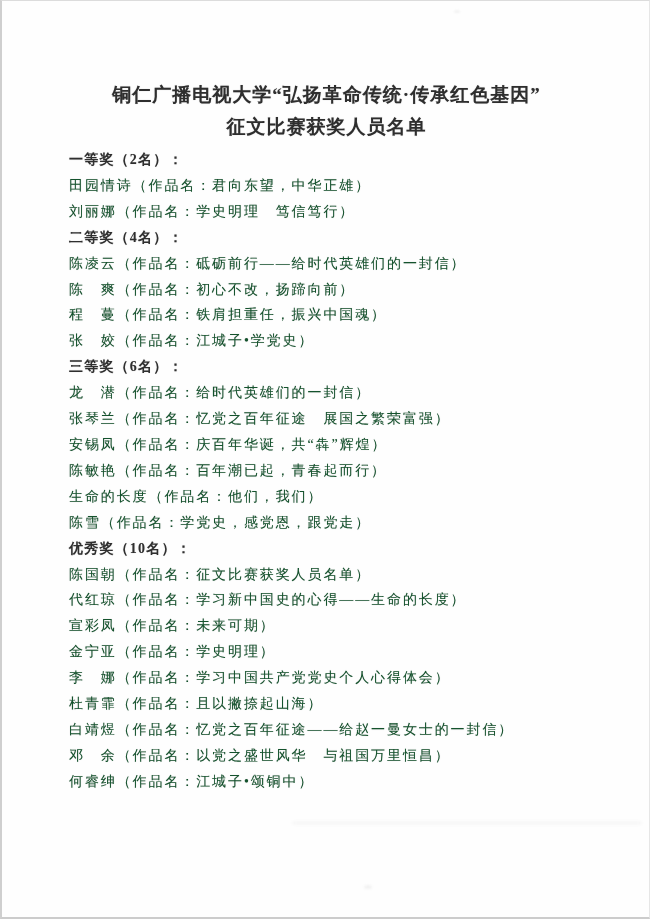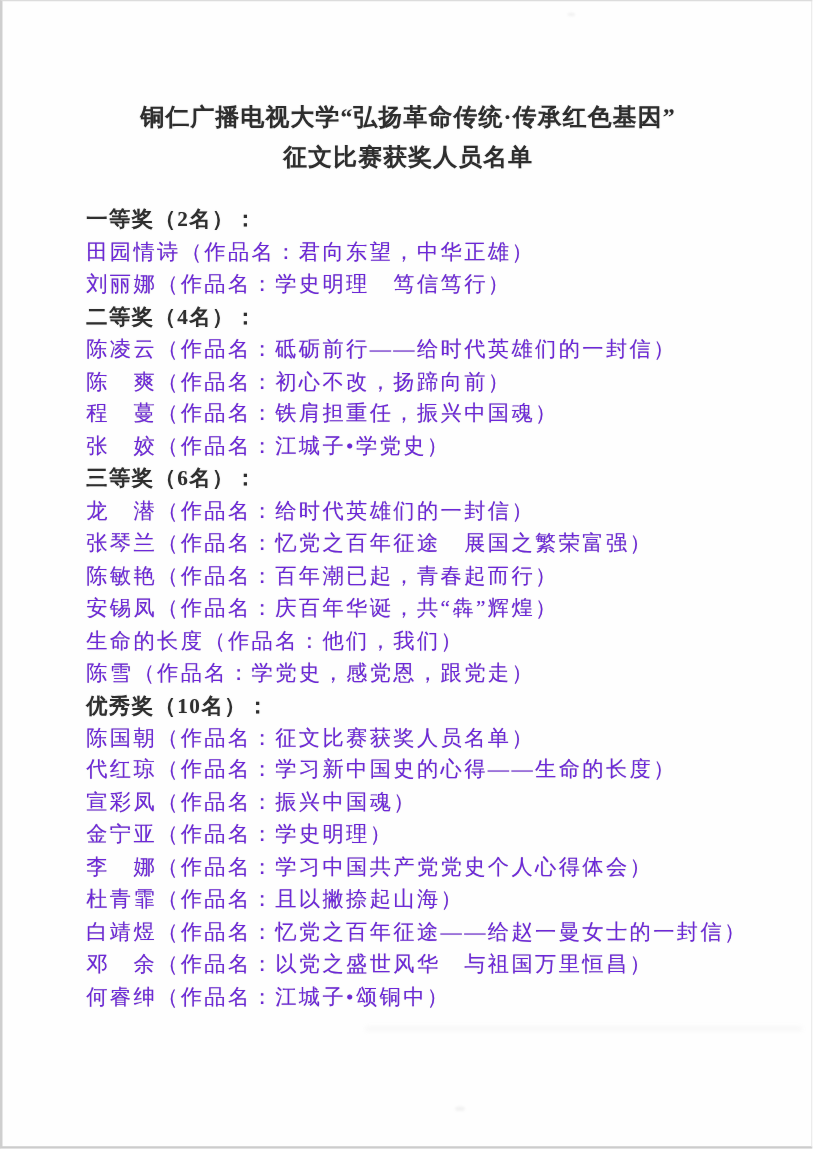--- a/index.html
+++ b/index.html
@@ -22,37 +22,37 @@
     font-family: "Liberation Serif", "DejaVu Serif", serif;
   }
   .title {
     text-align: center;
     font-size: 19px;
     font-weight: bold;
     color: #2e2e2e;
     line-height: 32px;
     letter-spacing: 1px;
     margin-left: -27px; 
-    margin-bottom: 20px;
+    margin-bottom: 4px;
     text-shadow: 0 0 1px rgba(70,70,70,0.35);
   }
   .list {
-    font-size: 17px;
+    font-size: 14px;
   }
   .heading {
     font-weight: bold;
     color: #2f2f2f;
     line-height: 25.9px;
     letter-spacing: 1.2px;
     text-shadow: 0 0 1px rgba(70,70,70,0.3);
     white-space: nowrap;
   }
   .entry {
     font-weight: normal;
-    color: #6d28d9;
+    color: #14532d;
     line-height: 25.9px;
     letter-spacing: 1.9px;
     text-shadow: 0 0 0.8px rgba(110,110,110,0.45);
     white-space: nowrap;
   }
   
   .artifact {
     position: absolute;
     background: #bdbdbd;
     opacity: 0.18;
@@ -80,28 +80,28 @@
       <div class="entry">田园情诗（作品名：君向东望，中华正雄）</div>
       <div class="entry">刘丽娜（作品名：学史明理　笃信笃行）</div>
       <div class="heading">二等奖（4名）：</div>
       <div class="entry">陈凌云（作品名：砥砺前行——给时代英雄们的一封信）</div>
       <div class="entry">陈　爽（作品名：初心不改，扬蹄向前）</div>
       <div class="entry">程　蔓（作品名：铁肩担重任，振兴中国魂）</div>
       <div class="entry">张　姣（作品名：江城子•学党史）</div>
       <div class="heading">三等奖（6名）：</div>
       <div class="entry">龙　潜（作品名：给时代英雄们的一封信）</div>
       <div class="entry">张琴兰（作品名：忆党之百年征途　展国之繁荣富强）</div>
+      <div class="entry">安锡凤（作品名：庆百年华诞，共“犇”辉煌）</div>
       <div class="entry">陈敏艳（作品名：百年潮已起，青春起而行）</div>
-      <div class="entry">安锡凤（作品名：庆百年华诞，共“犇”辉煌）</div>
       <div class="entry">生命的长度（作品名：他们，我们）</div>
       <div class="entry">陈雪（作品名：学党史，感党恩，跟党走）</div>
       <div class="heading">优秀奖（10名）：</div>
       <div class="entry">陈国朝（作品名：征文比赛获奖人员名单）</div>
       <div class="entry">代红琼（作品名：学习新中国史的心得——生命的长度）</div>
-      <div class="entry">宣彩凤（作品名：振兴中国魂）</div>
+      <div class="entry">宣彩凤（作品名：未来可期）</div>
       <div class="entry">金宁亚（作品名：学史明理）</div>
       <div class="entry">李　娜（作品名：学习中国共产党党史个人心得体会）</div>
       <div class="entry">杜青霏（作品名：且以撇捺起山海）</div>
       <div class="entry">白靖煜（作品名：忆党之百年征途——给赵一曼女士的一封信）</div>
       <div class="entry">邓　余（作品名：以党之盛世风华　与祖国万里恒昌）</div>
       <div class="entry">何睿绅（作品名：江城子•颂铜中）</div>
     </div>
 
   <div class="artifact" style="left:452px; top:9px; width:6px; height:3px;"></div>
   <div class="artifact band" style="left:290px; top:820px; width:350px; height:4px;"></div>

